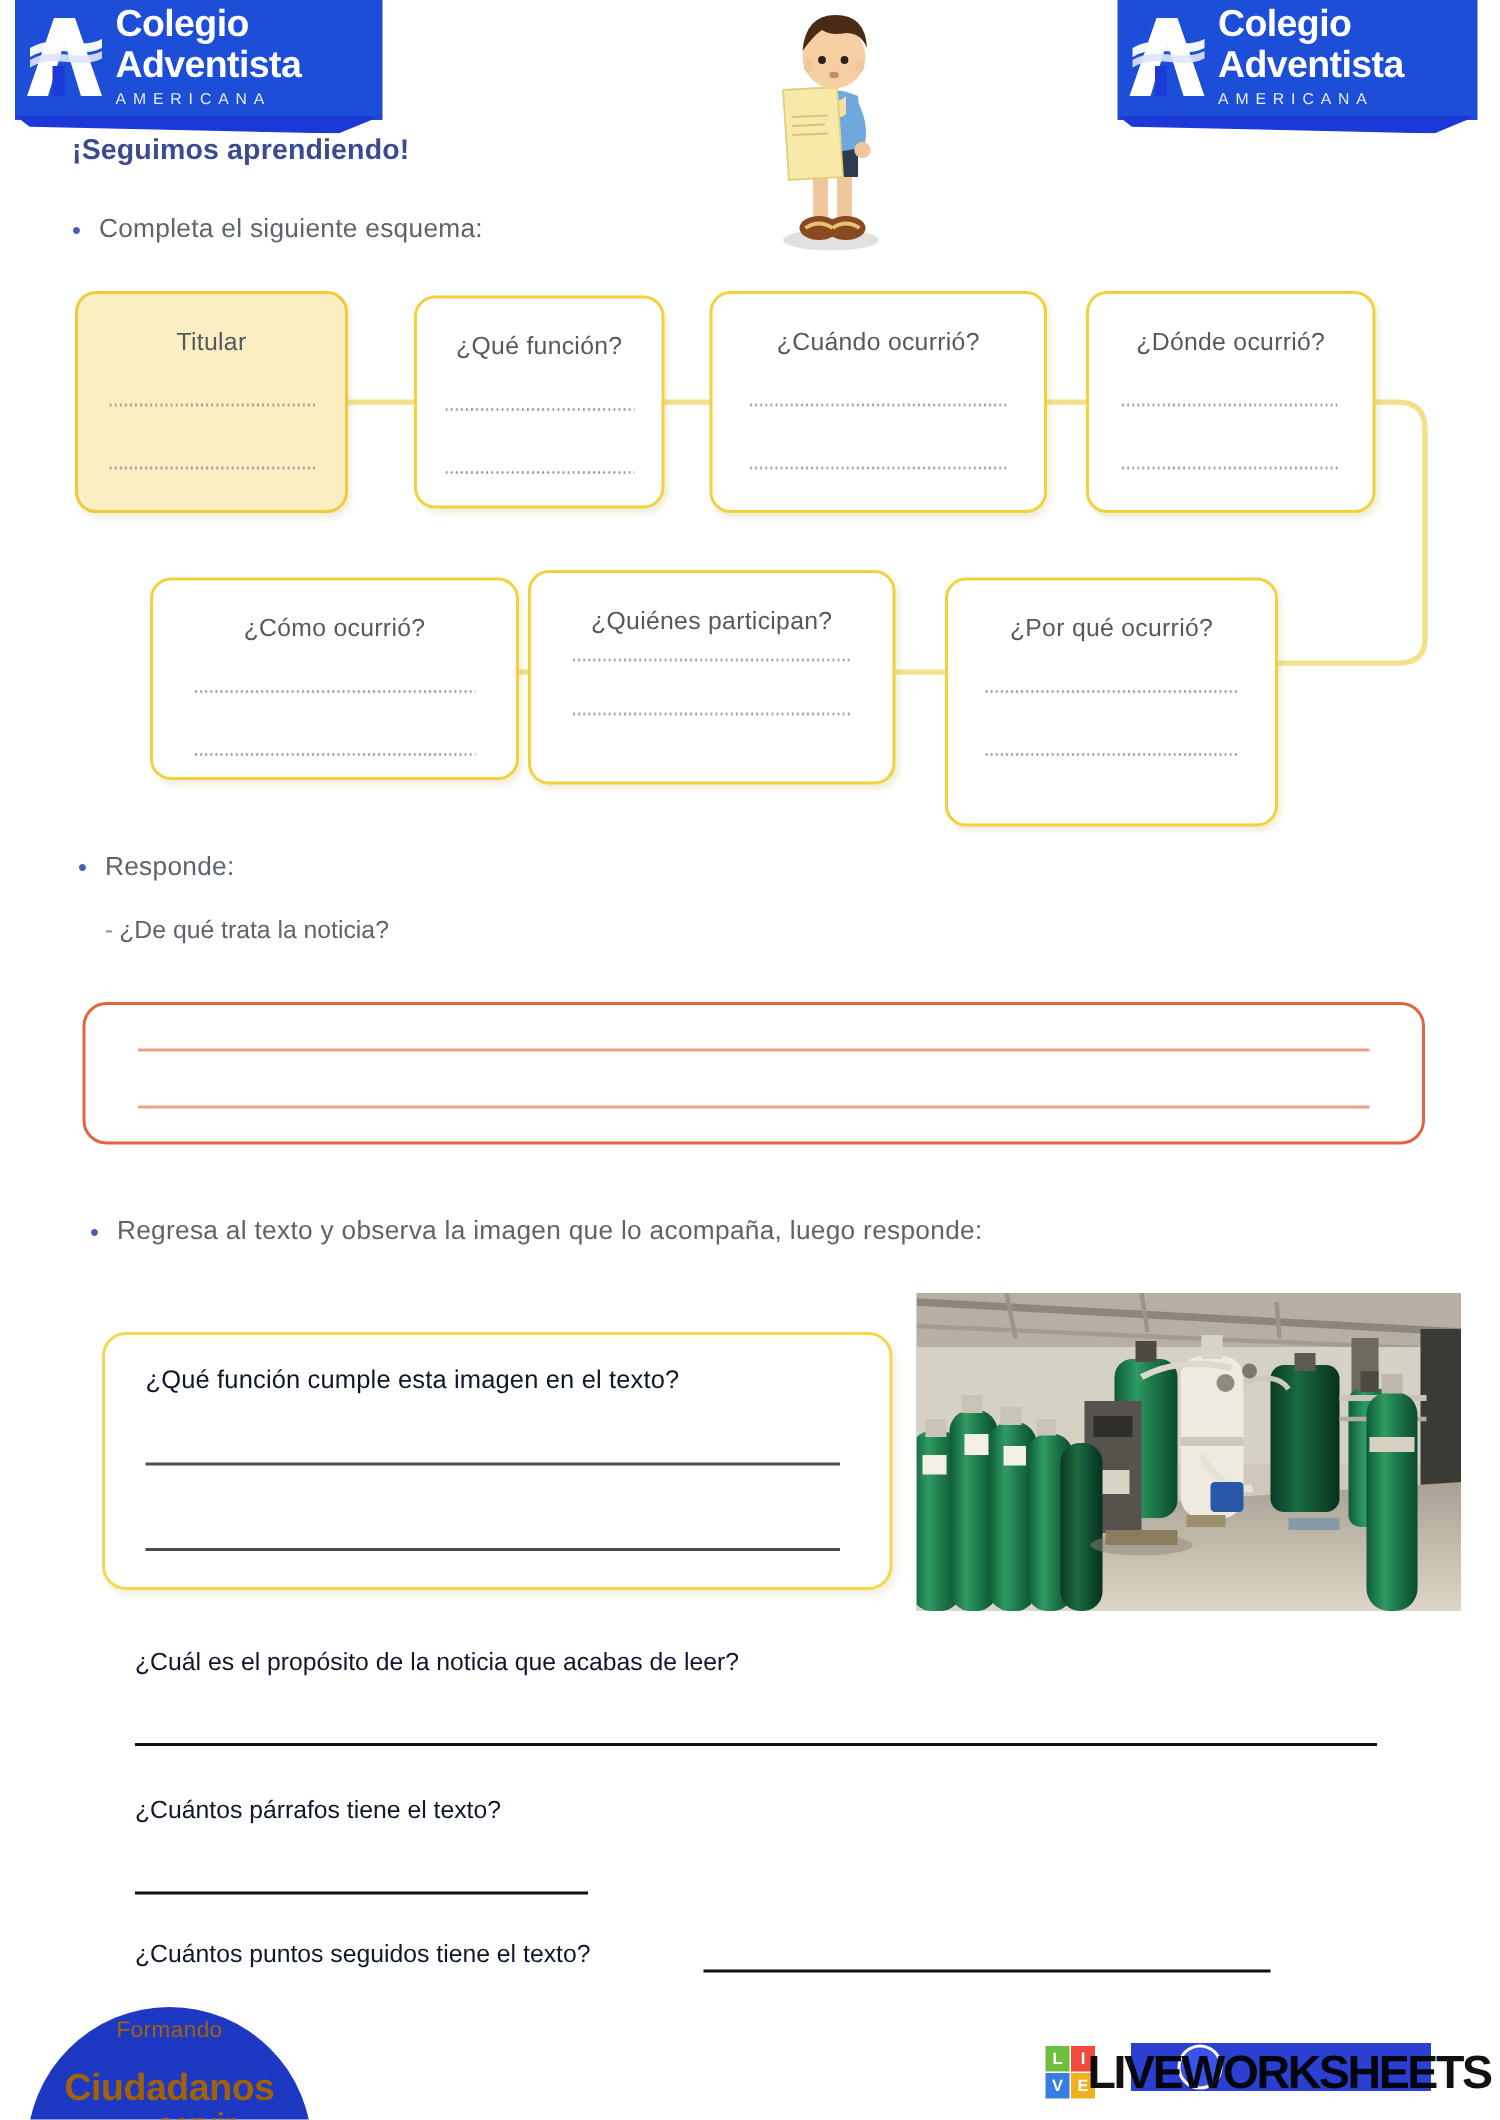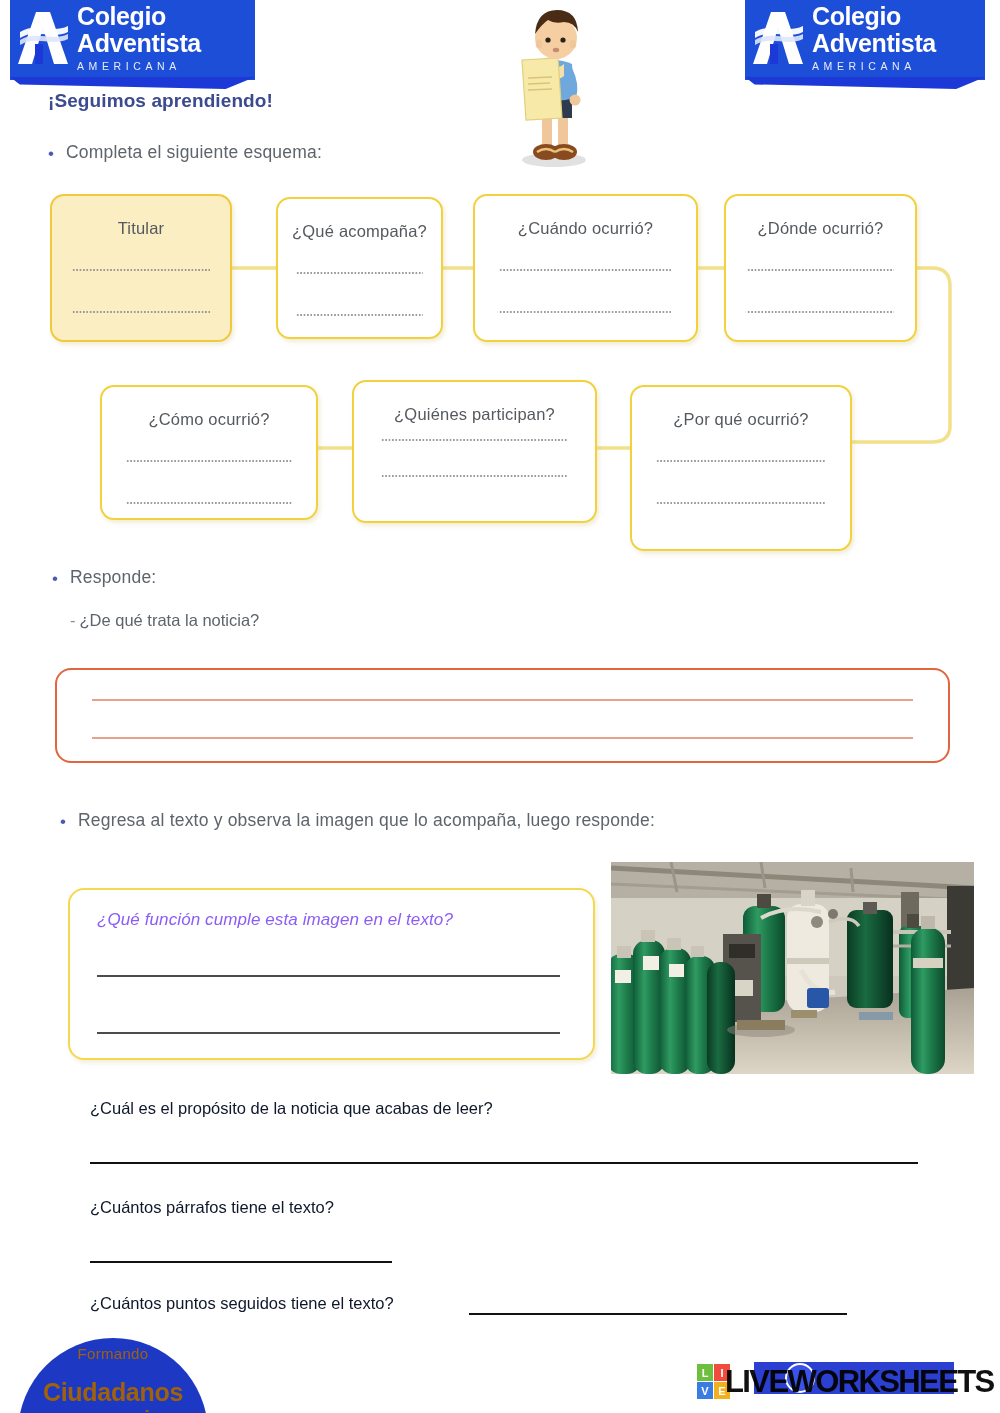--- a/index.html
+++ b/index.html
@@ -142,23 +142,22 @@
   .imgq {
     position: absolute;
     left: 68px; top: 888px; width: 527px; height: 172px;
     border: 2.5px solid #f5d84f;
     border-radius: 16px;
     background: #ffffff;
     box-shadow: 2px 3px 4px rgba(200,190,120,0.25);
   }
   .imgq .qtext {
     position: absolute; left: 27px; top: 20px;
-    font-size: 17px; color: #8b5cf6;
+    font-size: 17px; color: #0f172a;
     letter-spacing: 0.1px;
-    font-style: italic;
   }
   .imgq .bline {
     position: absolute; left: 27px; width: 463px; height: 2px; background: #4c4c4c;
   }
   .imgq .bline.b1 { top: 85px; }
   .imgq .bline.b2 { top: 142px; }
 
   
   .photo {
     position: absolute;
@@ -323,38 +322,38 @@
     </g>
   </svg>
 
   <div class="card highlight" style="left:50px; top:14px; width:182px; height:148px;">
     <div class="q-label">Titular</div>
     <div class="dotline d1"></div>
     <div class="dotline d2"></div>
   </div>
 
   <div class="card" style="left:276px; top:17px; width:167px; height:142px;">
-    <div class="q-label">¿Qué acompaña?</div>
+    <div class="q-label">¿Qué función?</div>
     <div class="dotline d1"></div>
     <div class="dotline d2"></div>
   </div>
 
   <div class="card" style="left:473px; top:14px; width:225px; height:148px;">
     <div class="q-label">¿Cuándo ocurrió?</div>
     <div class="dotline d1"></div>
     <div class="dotline d2"></div>
   </div>
 
   <div class="card" style="left:724px; top:14px; width:193px; height:148px;">
     <div class="q-label">¿Dónde ocurrió?</div>
     <div class="dotline d1"></div>
     <div class="dotline d2"></div>
   </div>
 
-  <div class="card" style="left:100px; top:205px; width:218px; height:135px;">
+  <div class="card" style="left:100px; top:205px; width:246px; height:135px;">
     <div class="q-label">¿Cómo ocurrió?</div>
     <div class="dotline d1"></div>
     <div class="dotline d2"></div>
   </div>
 
   <div class="card two-line" style="left:352px; top:200px; width:245px; height:143px;">
     <div class="q-label">¿Quiénes participan?</div>
     <div class="dotline d1"></div>
     <div class="dotline d2"></div>
   </div>

